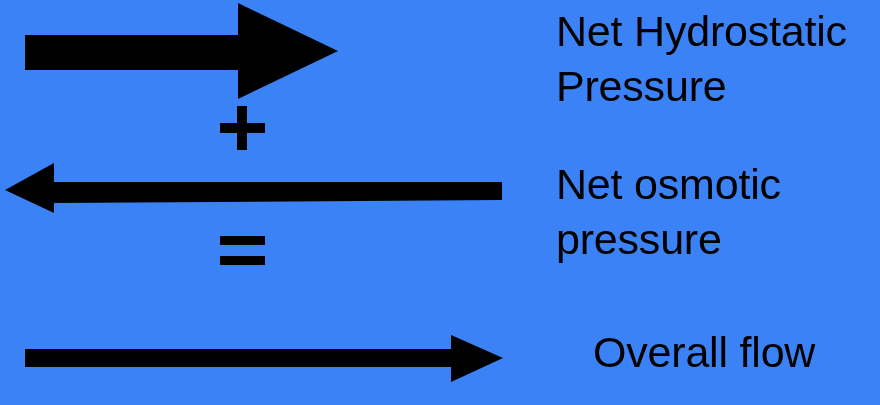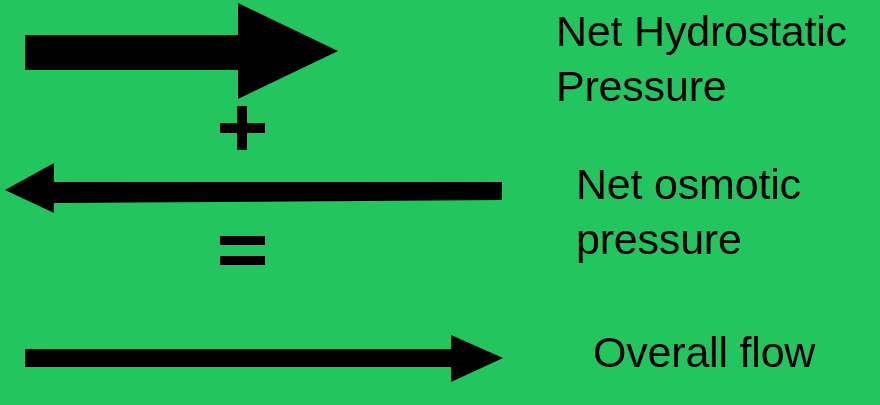--- a/index.html
+++ b/index.html
@@ -4,21 +4,21 @@
 <style>
   html, body {
     margin: 0;
     padding: 0;
     background: #ffffff;
   }
   #canvas {
     position: relative;
     width: 880px;
     height: 405px;
-    background: #22c55e;
+    background: #3b82f6;
     overflow: hidden;
     font-family: "Liberation Sans", sans-serif;
   }
   .diagram-svg {
     position: absolute;
     left: 0;
     top: 0;
     width: 880px;
     height: 405px;
     display: block;
@@ -27,21 +27,21 @@
     position: absolute;
     color: #000000;
     font-family: "Liberation Sans", sans-serif;
     font-size: 43px;
     line-height: 55px;
     font-weight: 400;
     white-space: pre-line;
     letter-spacing: -0.2px;
   }
   #label-hydrostatic { left: 556px; top: 4px; }
-  #label-osmotic     { left: 576px; top: 157px; }
+  #label-osmotic     { left: 556px; top: 157px; }
   #label-overall     { left: 556px; top: 325px; margin-left: 37px; }
 </style>
 </head>
 <body>
 
 <div id="canvas">
 
   <svg class="diagram-svg" viewBox="0 0 880 405" xmlns="http://www.w3.org/2000/svg">
 
     <g>

